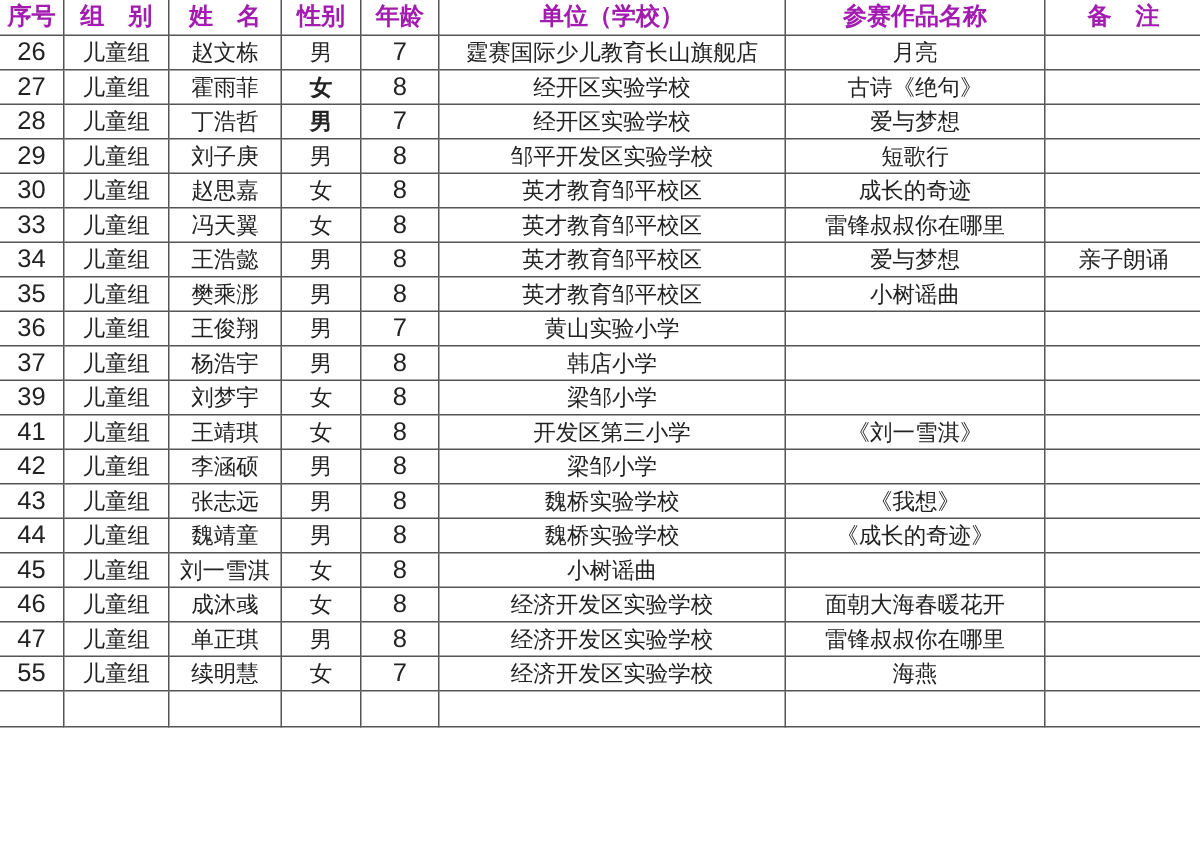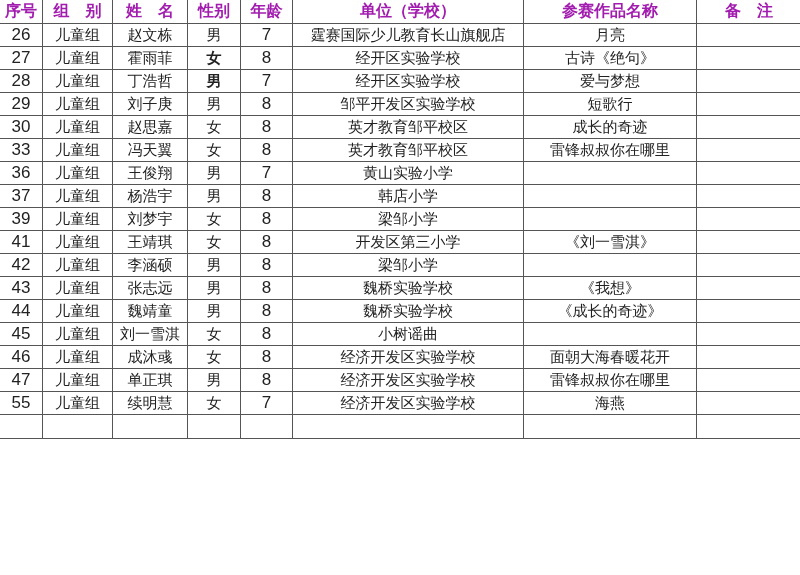--- a/index.html
+++ b/index.html
@@ -93,20 +93,40 @@
         <td class="num">33</td>
         <td>儿童组</td>
         <td>冯天翼</td>
         <td>女</td>
         <td class="num">8</td>
         <td class="unit">英才教育邹平校区</td>
         <td>雷锋叔叔你在哪里</td>
         <td></td>
       </tr>
       <tr>
+        <td class="num">34</td>
+        <td>儿童组</td>
+        <td>王浩懿</td>
+        <td>男</td>
+        <td class="num">8</td>
+        <td class="unit">英才教育邹平校区</td>
+        <td>爱与梦想</td>
+        <td>亲子朗诵</td>
+      </tr>
+      <tr>
+        <td class="num">35</td>
+        <td>儿童组</td>
+        <td>樊乘浵</td>
+        <td>男</td>
+        <td class="num">8</td>
+        <td class="unit">英才教育邹平校区</td>
+        <td>小树谣曲</td>
+        <td></td>
+      </tr>
+      <tr>
         <td class="num">36</td>
         <td>儿童组</td>
         <td>王俊翔</td>
         <td>男</td>
         <td class="num">7</td>
         <td class="unit">黄山实验小学</td>
         <td></td>
         <td></td>
       </tr>
       <tr>

